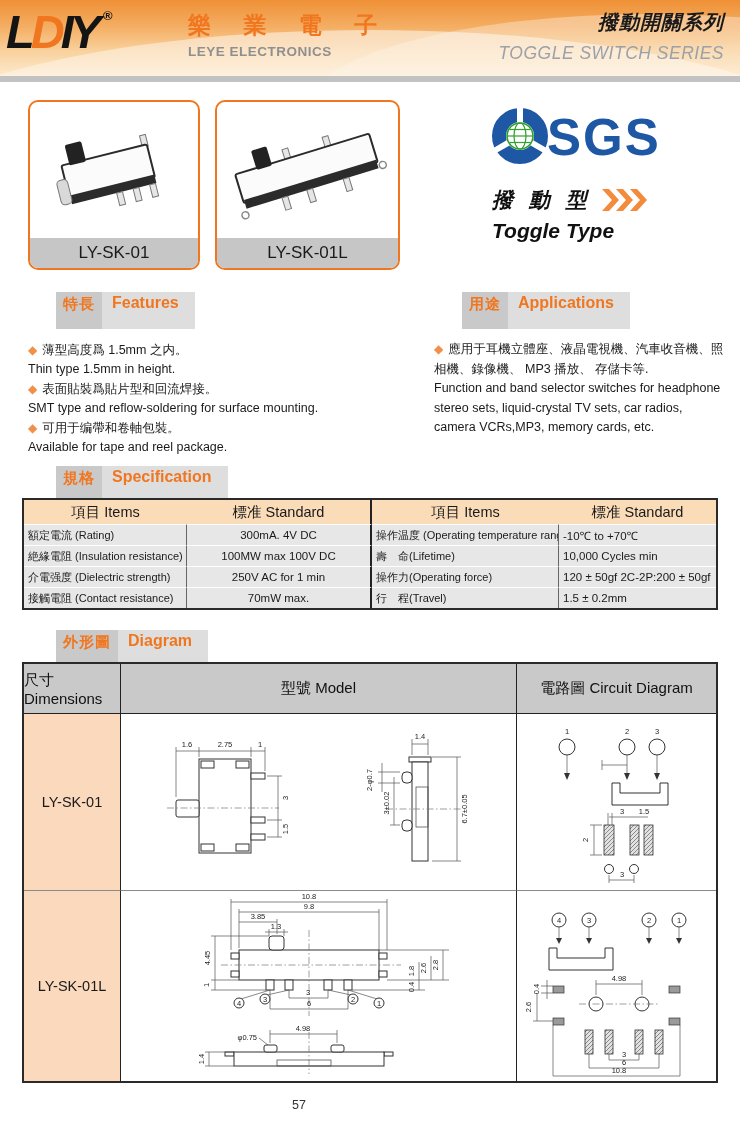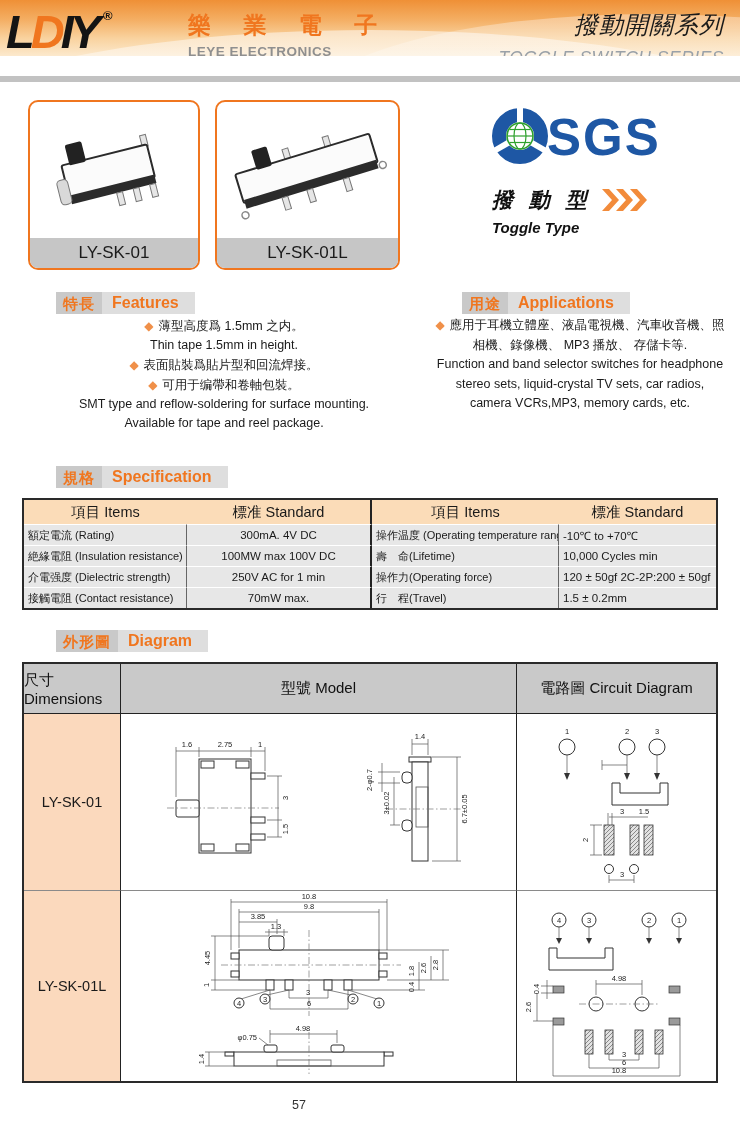--- a/index.html
+++ b/index.html
@@ -1,63 +1,63 @@
 <!DOCTYPE html>
 <html><head>
 <meta charset="utf-8">
 <style>
   * { margin:0; padding:0; box-sizing:border-box; }
   html,body { background:#888; }
   body { font-family:"Liberation Sans", sans-serif; }
   .page { position:relative; width:740px; height:1128px; background:#fff; margin:0 auto; overflow:hidden; }
 
   
-  .header { position:absolute; top:0; left:0; width:740px; height:56px;
+  .header { position:absolute; top:0; left:0; width:740px; height:76px;
     background:linear-gradient(180deg,#ef9036 0%,#f4ae63 35%,#f9d29e 68%,#fce9cd 100%); overflow:hidden; }
   .header::before { content:""; position:absolute; left:-120px; top:30px; width:980px; height:260px;
     border-radius:50%; background:linear-gradient(rgba(255,255,255,.5),rgba(255,255,255,0) 55%); }
   .header::after { content:""; position:absolute; left:300px; top:14px; width:700px; height:200px;
     border-radius:50%; background:linear-gradient(rgba(255,255,255,.35),rgba(255,255,255,0) 60%); }
   .logo { position:absolute; left:6px; top:8px; z-index:2; font-style:italic; font-weight:bold;
     font-size:47px; letter-spacing:-4px; color:#141414; line-height:1; }
   .logo .o { color:#f0761f; }
   .logo .reg { font-size:13px; font-style:normal; letter-spacing:0; vertical-align:28px; margin-left:6px; }
   .company { position:absolute; left:188px; top:10px; z-index:2; }
   .company-cn { font-size:23px; font-weight:bold; color:#f0761f; letter-spacing:13px; white-space:nowrap; }
   .company-en { font-size:13.5px; font-weight:bold; color:#8f8f8f; letter-spacing:.5px; margin-top:3px; }
   .series { position:absolute; right:16px; top:9px; z-index:2; text-align:right; }
-  .series-cn { font-size:24px; font-weight:normal; font-style:italic; color:#1a1a1a; letter-spacing:1px; }
+  .series-cn { font-size:20px; font-weight:bold; font-style:italic; color:#1a1a1a; letter-spacing:1px; }
   .series-en { font-size:17.5px; font-style:italic; color:#9aa1a8; margin-top:7px; letter-spacing:.5px; }
   .gray-bar { position:absolute; top:76px; left:0; width:740px; height:6px; background:#c2c2c2; }
 
   
   .card { position:absolute; top:100px; border:2.5px solid #f0761f; border-radius:10px;
     background:#fff; overflow:hidden; display:flex; flex-direction:column; }
   .card1 { left:28px; width:172px; height:170px; }
   .card2 { left:215px; width:185px; height:170px; }
   .card-img { flex:1; display:flex; align-items:center; justify-content:center; }
   .card-label { height:30px; background:#c6c6c6; display:flex; align-items:center; justify-content:center;
     font-size:17px; color:#1a1a1a; }
 
   
   .sgs { position:absolute; left:488px; top:104px; }
   .sgs text { font-family:"Liberation Sans",sans-serif; }
   .type-row { position:absolute; left:492px; top:186px; display:flex; align-items:center; gap:10px; }
   .type-cn { font-size:21px; font-weight:bold; font-style:italic; color:#111; letter-spacing:5px; }
-  .type-en { position:absolute; left:492px; top:219px; font-size:15px; font-weight:bold; font-style:italic; color:#111;text-align:center; }
+  .type-en { position:absolute; left:492px; top:219px; font-size:21px; font-weight:bold; font-style:italic; color:#111;text-align:center; }
 
   
   .badge { display:inline-flex; font-weight:bold; line-height:1; }
   .badge .bcn { background:#c9c9c9; color:#f0761f; font-size:15px; padding:4px 7px 3px; letter-spacing:1px;margin-left:28px; }
-  .badge .ben { background:#dedede; color:#f0761f; font-size:16px; padding:3px 16px 3px 10px; }
+  .badge .ben { background:#dedede; color:#f0761f; font-size:16px; padding:3px 16px 18px 10px; }
 
   
   .features { position:absolute; left:28px; top:292px; width:392px; }
   .apps { position:absolute; left:434px; top:292px; width:292px; }
-  .txt-list { margin-top:2px;text-align:center; }
+  .txt-list { margin-top:11px; }
   .line { font-size:12.5px; color:#1a1a1a; line-height:19px; }
   .line-cn { line-height:20px; }
   .dia { color:#f09049; font-size:12px; margin-right:5px; }
   .apps .line { line-height:19.5px; }
 
   
   .spec-badge { position:absolute; left:28px; top:466px; }
   .spec-table { position:absolute; left:22px; top:498px; width:696px; border:2px solid #2a2a2a;
     display:grid; grid-template-columns:163px 185px 187px 157px; background:#e7e7e7; }
   .sc { display:flex; align-items:center; height:21px; padding:0 4px; font-size:11px; color:#1a1a1a;
@@ -175,24 +175,24 @@
   </div>
   <div class="type-en">Toggle Type</div>
 
   <section class="features">
     <div class="badge">
       <span class="bcn">特長</span>
       <span class="ben">Features</span>
     </div>
     <div class="txt-list">
       <div class="line line-cn"><span class="dia">◆</span><span>薄型高度爲 1.5mm 之内。</span></div>
-      <div class="line">Thin tape 1.5mm in height.</div>
+      <div class="line">Thin type 1.5mm in height.</div>
       <div class="line line-cn"><span class="dia">◆</span><span>表面貼裝爲貼片型和回流焊接。</span></div>
+      <div class="line">SMT type and reflow-soldering for surface mounting.</div>
       <div class="line line-cn"><span class="dia">◆</span><span>可用于编帶和卷軸包裝。</span></div>
-      <div class="line">SMT type and reflow-soldering for surface mounting.</div>
       <div class="line">Available for tape and reel package.</div>
     </div>
   </section>
 
   <section class="apps">
     <div class="badge">
       <span class="bcn">用途</span>
       <span class="ben">Applications</span>
     </div>
     <div class="txt-list">

